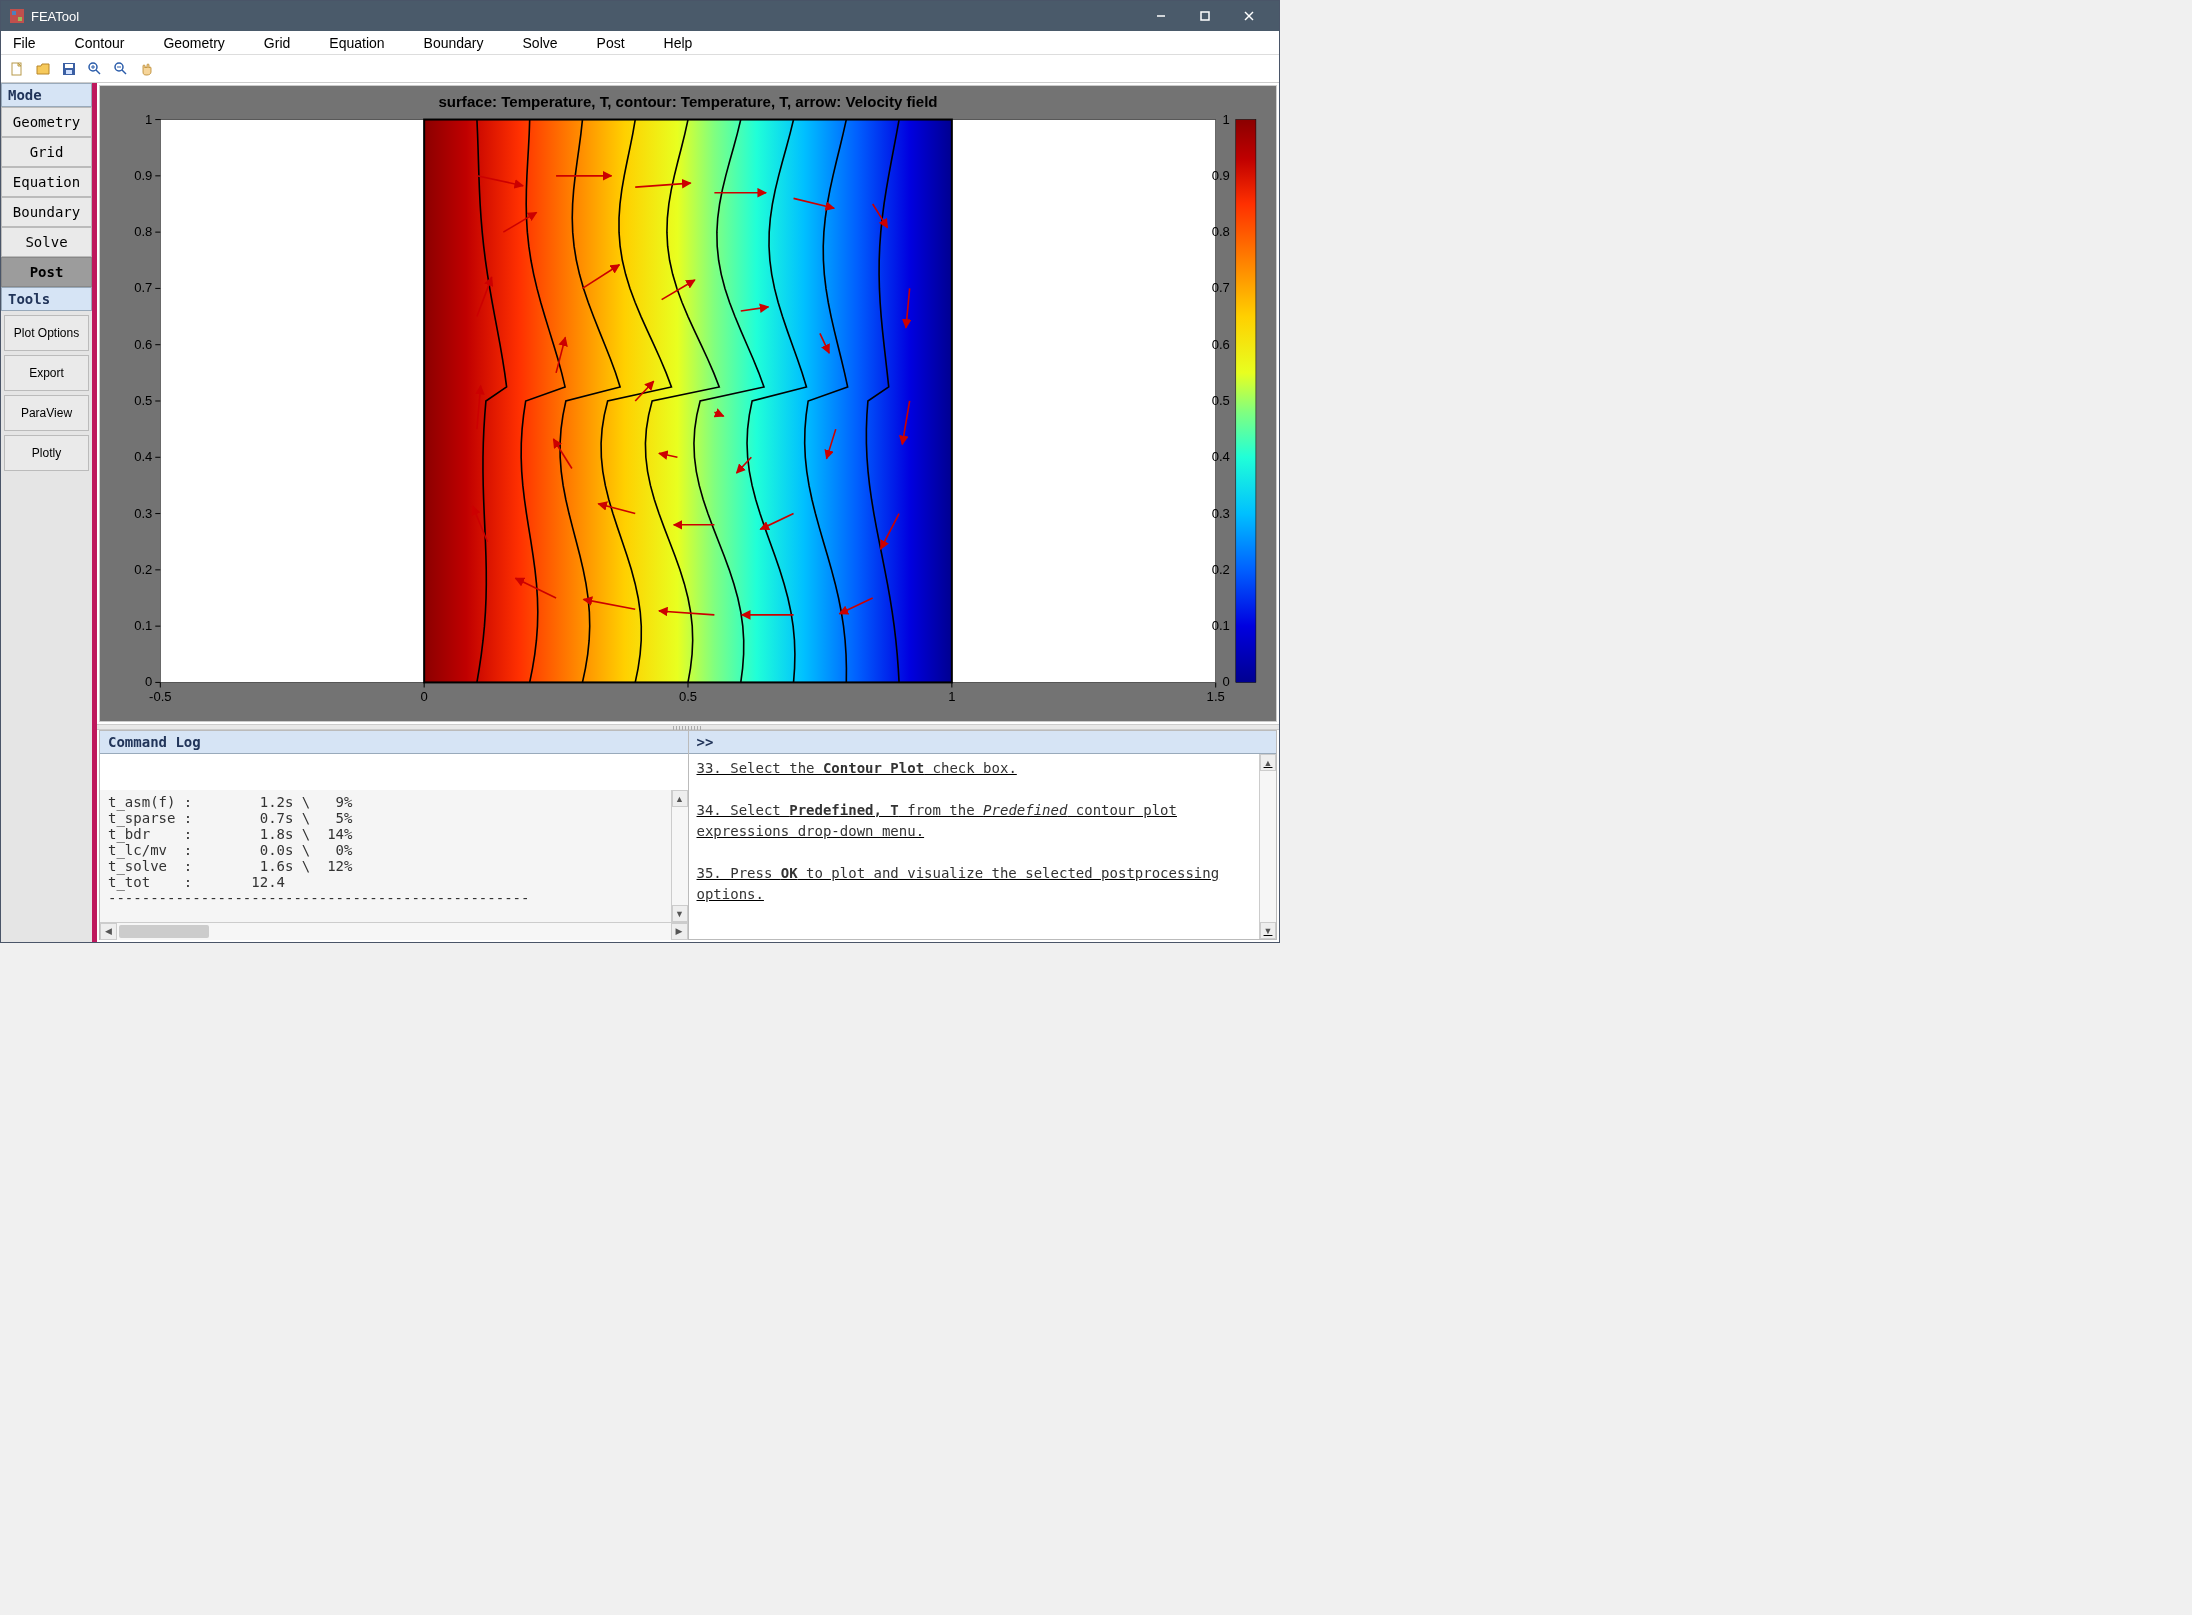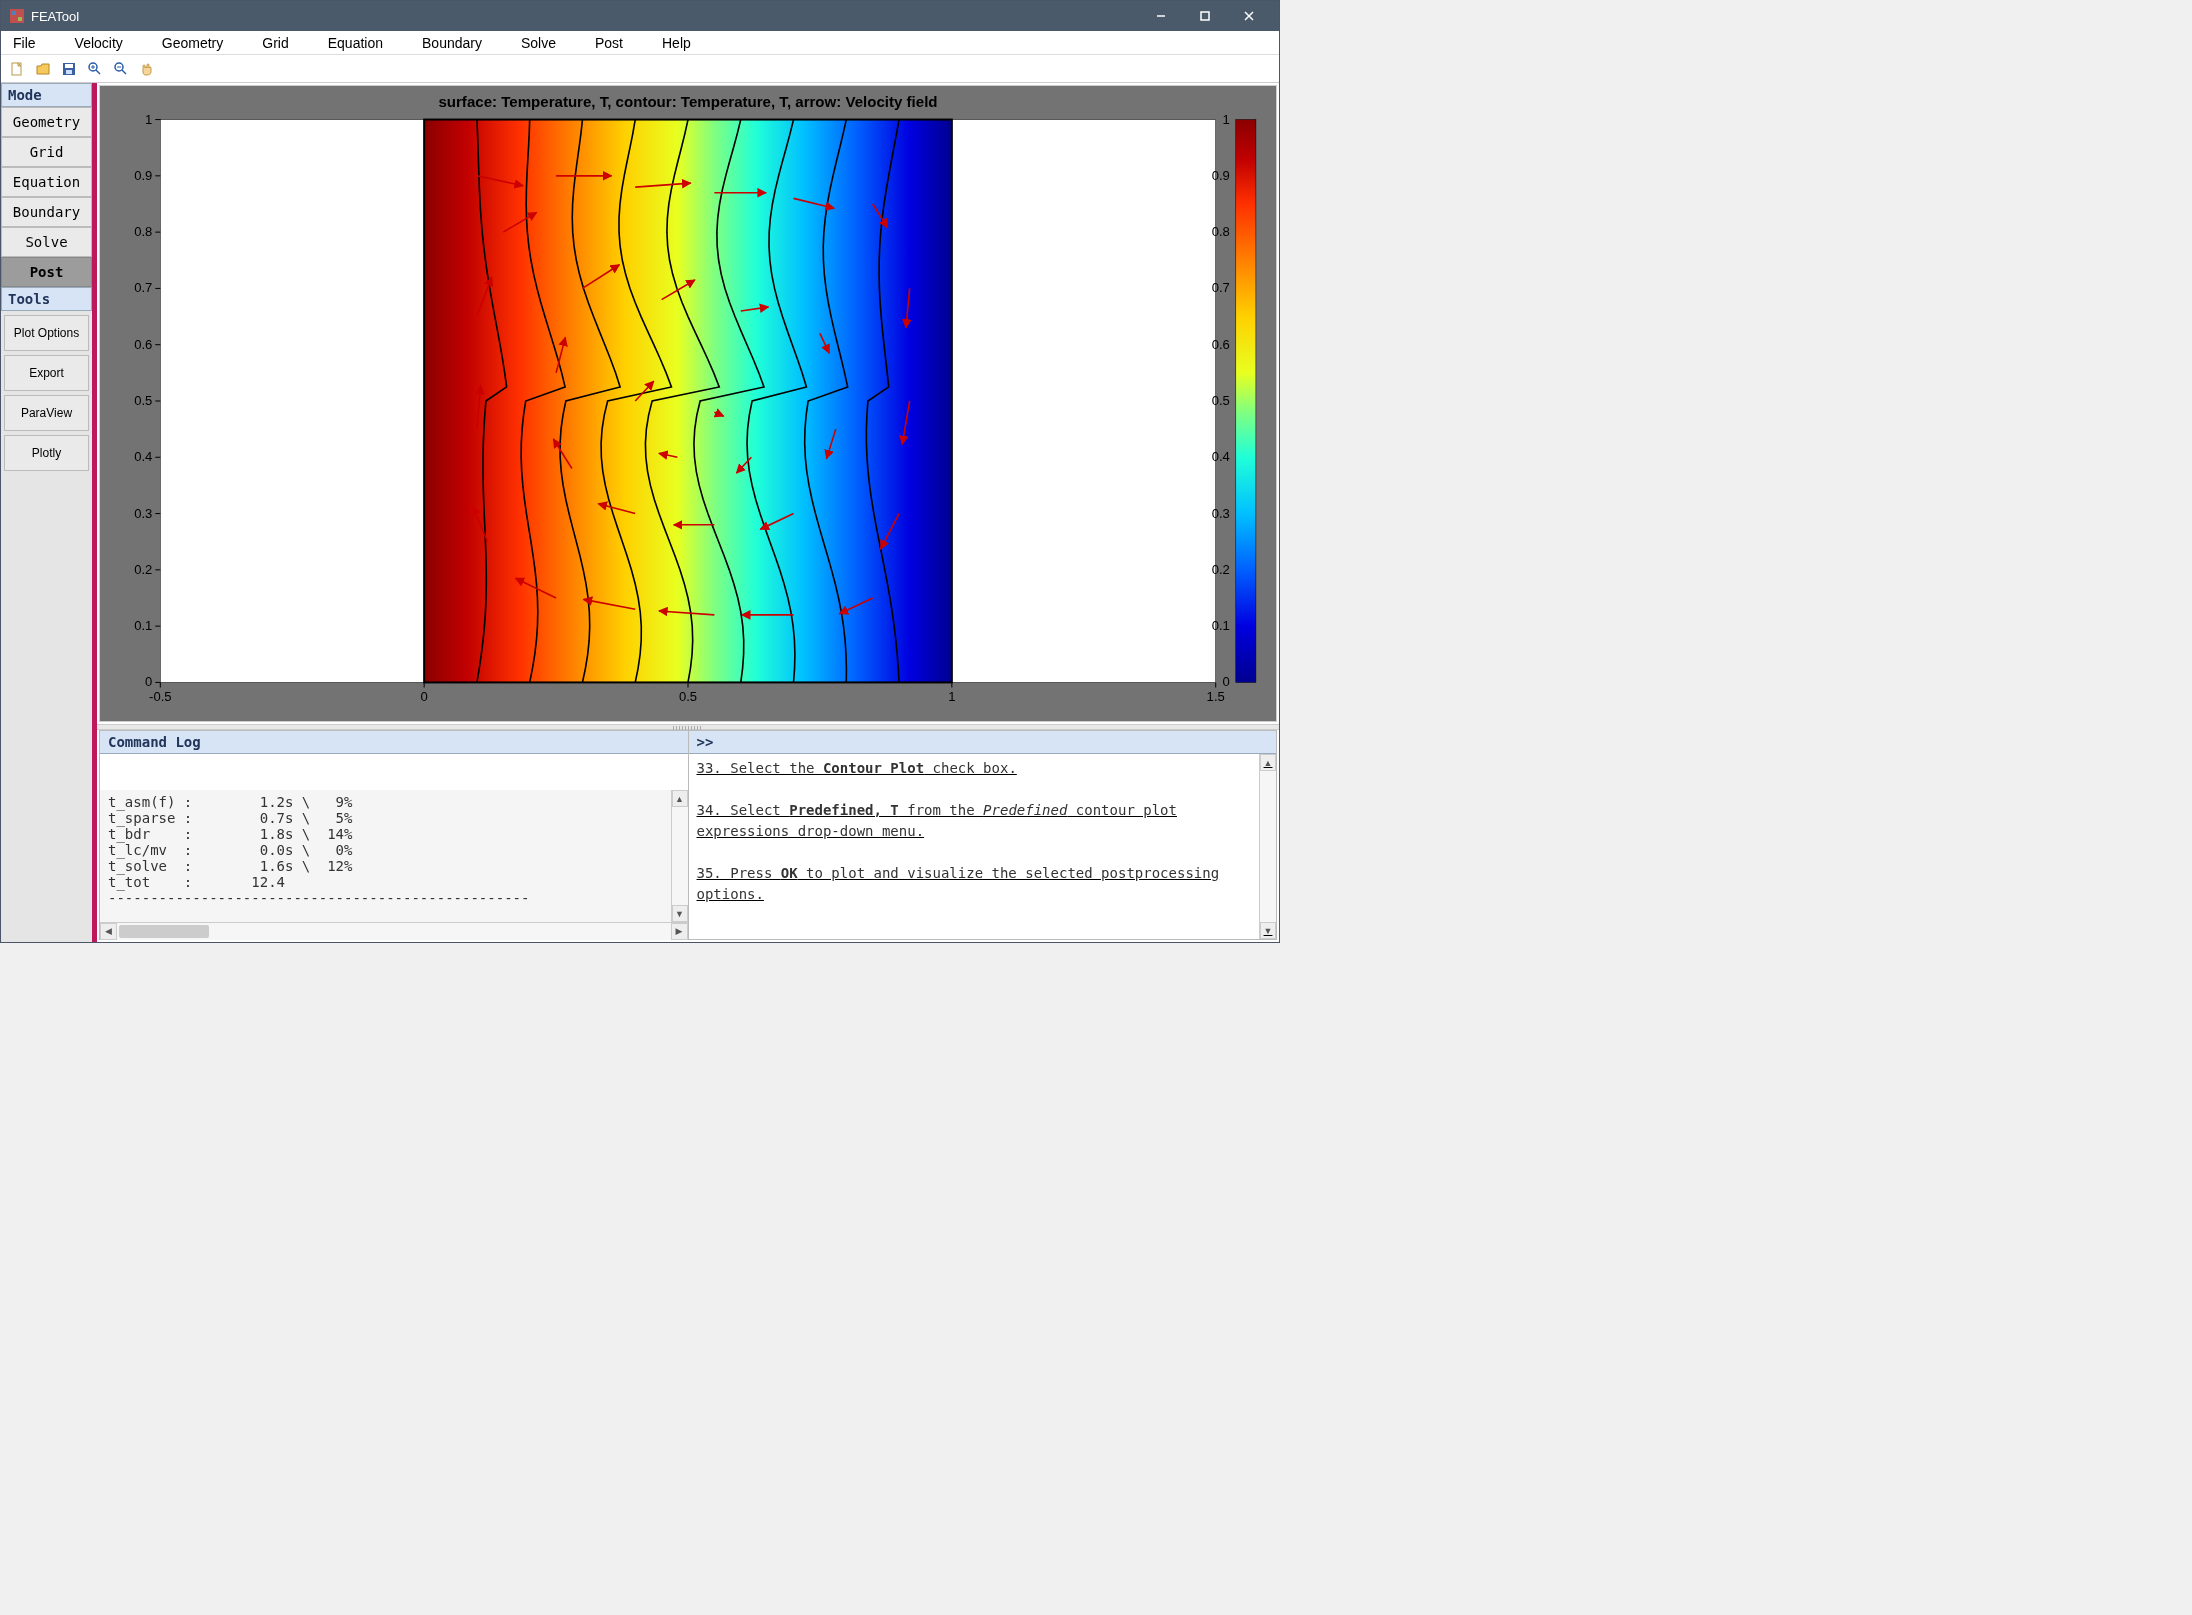--- a/index.html
+++ b/index.html
@@ -66,21 +66,21 @@
     <div class="wbtn">
         <svg width="10" height="10">
           <line x1="1" y1="1" x2="9" y2="9" stroke="#fff" stroke-width="1.5"></line>
           <line x1="9" y1="1" x2="1" y2="9" stroke="#fff" stroke-width="1.5"></line>
         </svg>
       </div>
   </div>
 
   <div class="menubar" id="menubar">
       <div class="menuitem">File</div>
-      <div class="menuitem">Velocity</div>
+      <div class="menuitem">Contour</div>
       <div class="menuitem">Geometry</div>
       <div class="menuitem">Grid</div>
       <div class="menuitem">Equation</div>
       <div class="menuitem">Boundary</div>
       <div class="menuitem">Solve</div>
       <div class="menuitem">Post</div>
       <div class="menuitem">Help</div>
     </div>
 
   <div class="toolbar">

